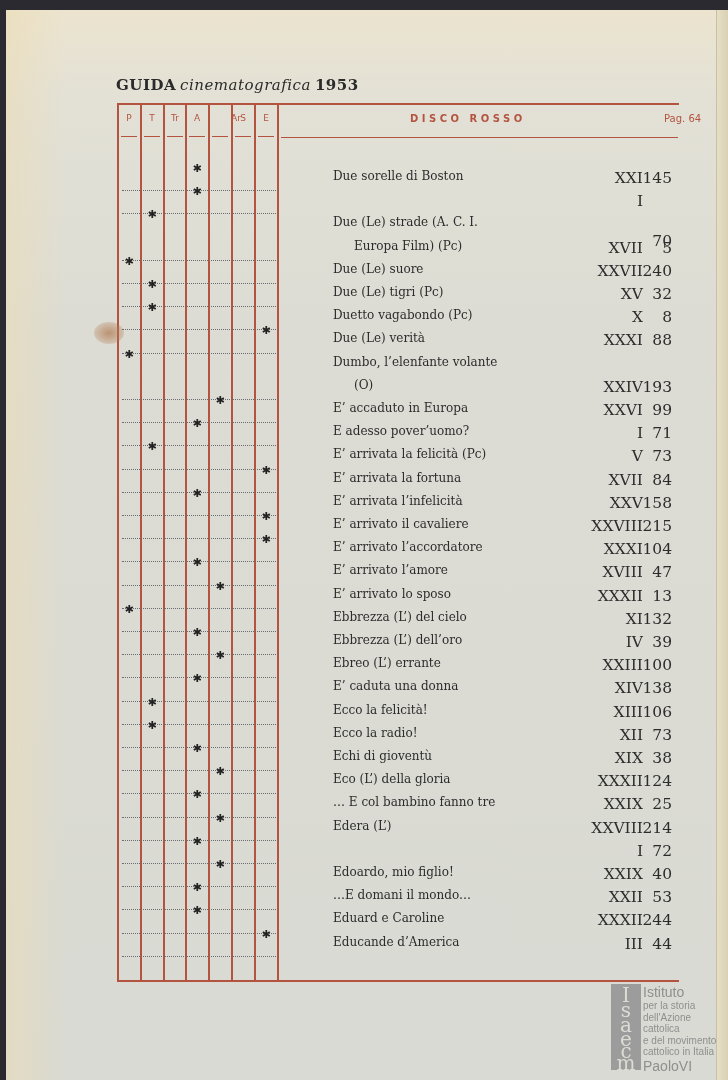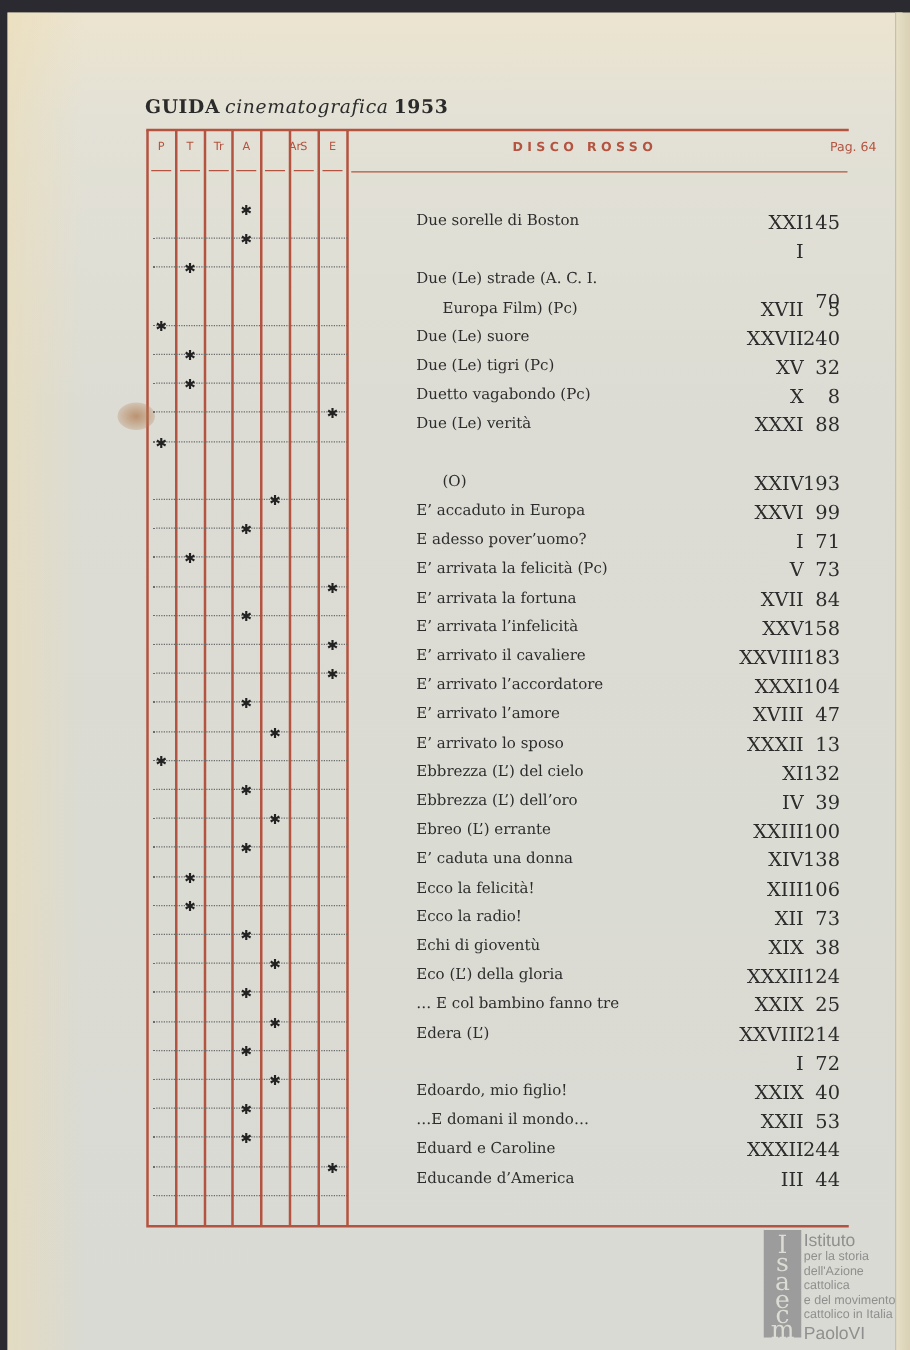--- a/index.html
+++ b/index.html
@@ -178,20 +178,21 @@
     <div class="row" style="top: 330.4px; height: 23.2px;">
       <div class="dots"></div>
       <div class="star" style="left: 137px;">✱</div>
       <div class="title">Due (Le) verità</div>
       <div class="vol" style="top: 1px;">XXXI</div>
       <div class="pg" style="top: 1px;">88</div>
     </div>
     <div class="row" style="top: 353.6px; height: 46.4px;">
       <div class="dots"></div>
       <div class="star" style="left: 0px;">✱</div>
+      <div class="title">Dumbo, l’elenfante volante</div>
       <div class="title" style="left: 200px; top: 24.2px;">(O)</div>
       <div class="vol" style="top: 24.2px;">XXIV</div>
       <div class="pg" style="top: 24.2px;">193</div>
     </div>
     <div class="row" style="top: 400px; height: 23.2px;">
       <div class="dots"></div>
       <div class="star" style="left: 91px;">✱</div>
       <div class="title">E’ accaduto in Europa</div>
       <div class="vol" style="top: 1px;">XXVI</div>
       <div class="pg" style="top: 1px;">99</div>
@@ -222,21 +223,21 @@
       <div class="star" style="left: 68px;">✱</div>
       <div class="title">E’ arrivata l’infelicità</div>
       <div class="vol" style="top: 1px;">XXV</div>
       <div class="pg" style="top: 1px;">158</div>
     </div>
     <div class="row" style="top: 516px; height: 23.2px;">
       <div class="dots"></div>
       <div class="star" style="left: 137px;">✱</div>
       <div class="title">E’ arrivato il cavaliere</div>
       <div class="vol" style="top: 1px;">XXVIII</div>
-      <div class="pg" style="top: 1px;">183</div>
+      <div class="pg" style="top: 1px;">215</div>
     </div>
     <div class="row" style="top: 539.2px; height: 23.2px;">
       <div class="dots"></div>
       <div class="star" style="left: 137px;">✱</div>
       <div class="title">E’ arrivato l’accordatore</div>
       <div class="vol" style="top: 1px;">XXXI</div>
       <div class="pg" style="top: 1px;">104</div>
     </div>
     <div class="row" style="top: 562.4px; height: 23.2px;">
       <div class="dots"></div>

